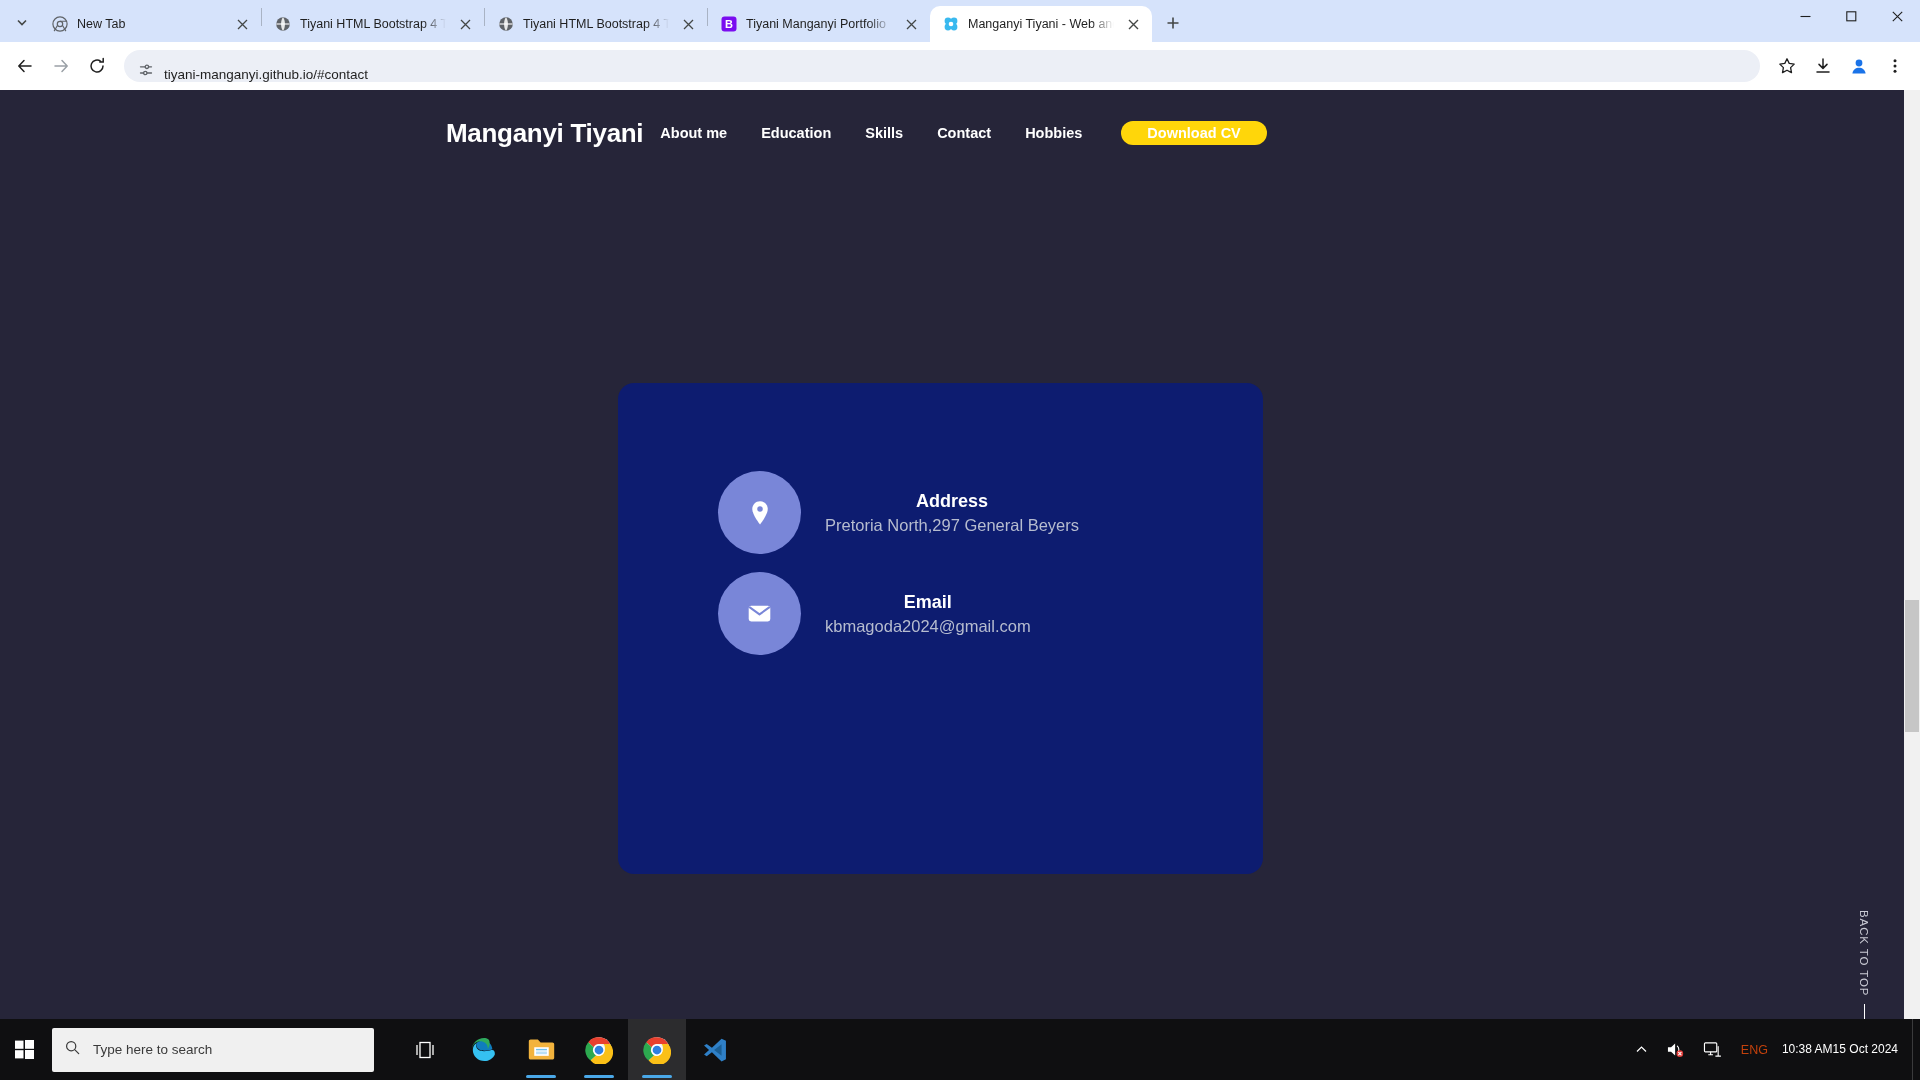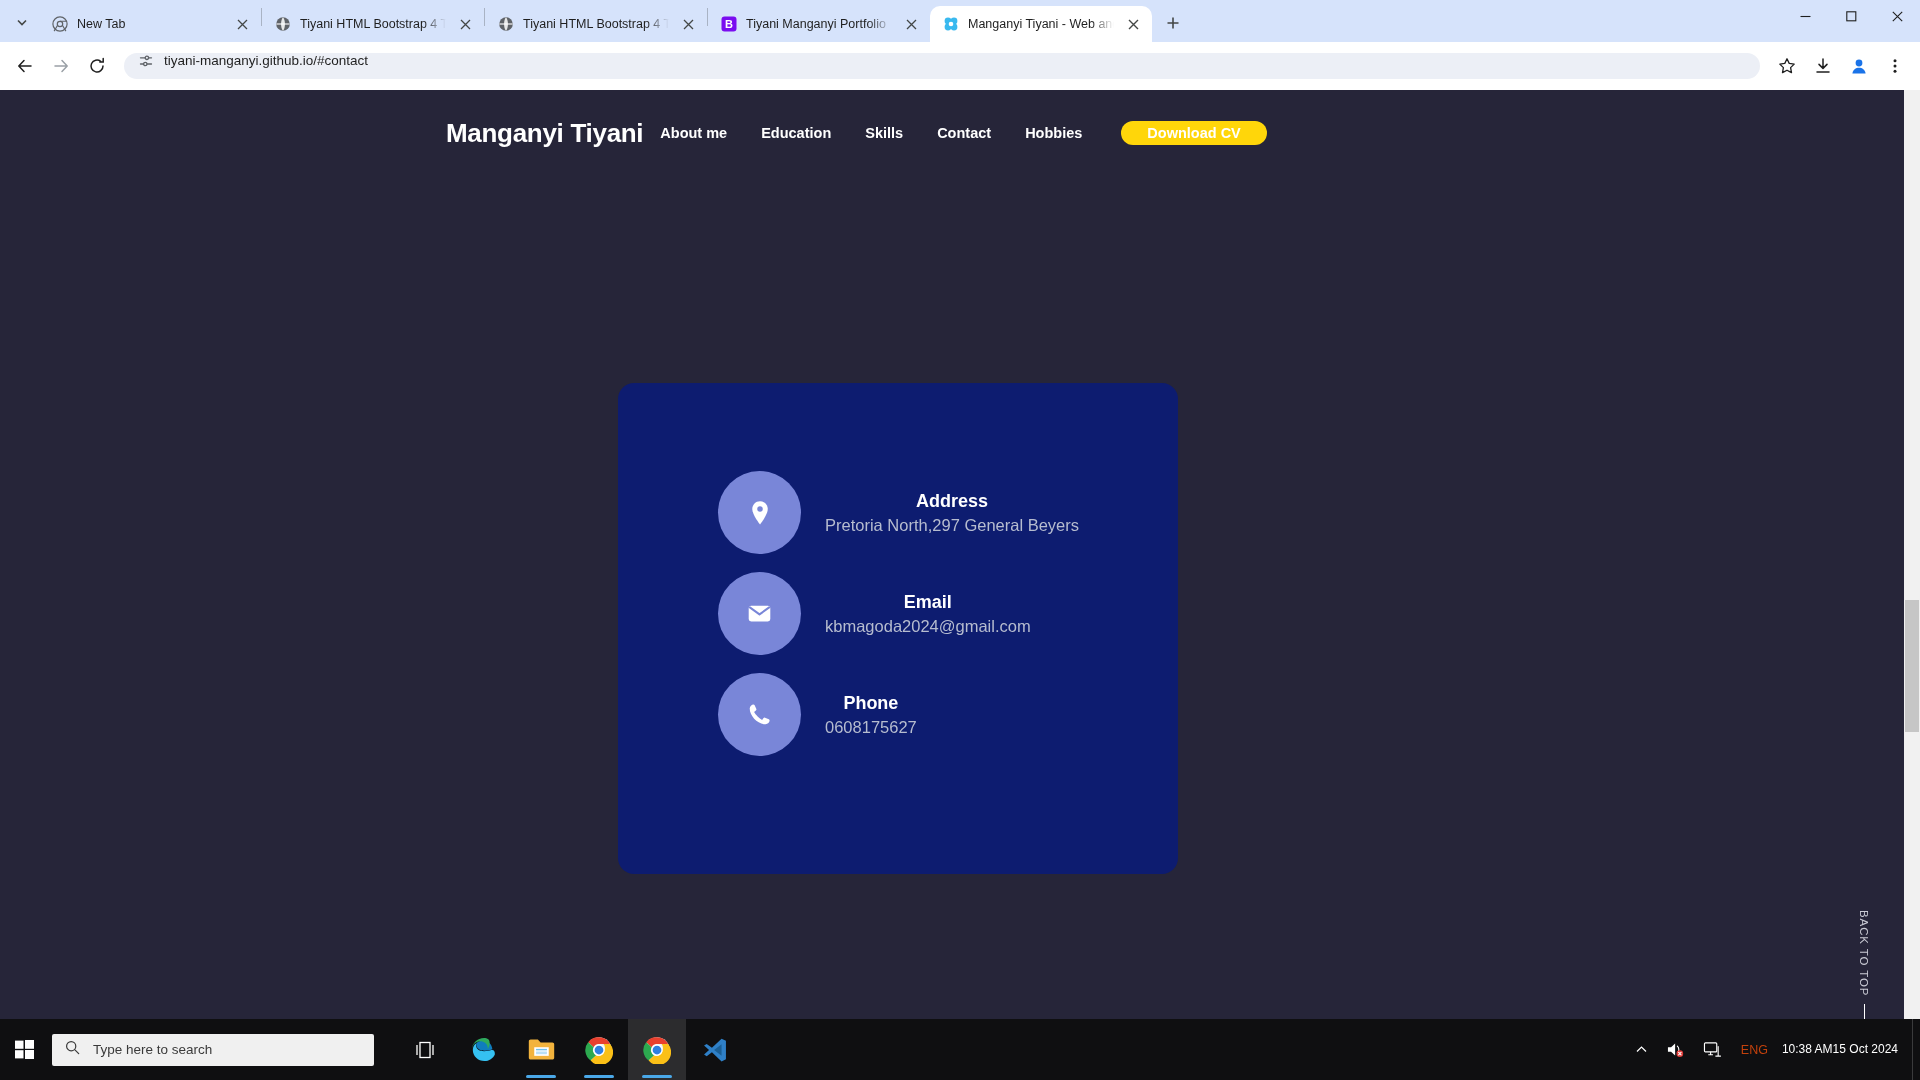--- a/index.html
+++ b/index.html
@@ -50,22 +50,22 @@
 
   .toolbar {
     height:48px; background:#ffffff; display:flex; align-items:center;
     padding:0 8px; gap:2px;
   }
   .tb-btn {
     width:34px; height:34px; border-radius:50%; display:flex;
     align-items:center; justify-content:center; flex:0 0 auto;
   }
   .omnibox {
-    flex:1 1 auto; height:26px; background:#eceff6; border-radius:17px;
-    display:flex; align-items:flex-start; gap:10px; padding:0 14px; margin:0 8px;
+    flex:1 1 auto; height:32px; background:#eceff6; border-radius:17px;
+    display:flex; align-items:flex-end; gap:10px; padding:0 14px; margin:0 8px;
     min-width:0;
   }
   .omnibox .url { font-size:13.5px; color:#1f1f1f; white-space:nowrap; overflow:hidden; }
   .tb-right { display:flex; align-items:center; gap:2px; flex:0 0 auto; }
 
   
   .viewport {
     height:929px; background:#262539; position:relative; overflow:hidden;
   }
 
@@ -92,21 +92,21 @@
   }
 
   .page-scroll { position:absolute; inset:0 16px 0 0; }
 
   .ghost-card {
     position:absolute; top:-40px; left:618px; width:700px; height:95px;
     background:#3a3b53; border-radius:0 0 16px 16px;
   }
 
   .contact-card {
-    position:absolute; top:293px; left:618px; width:560px; height:491px;
+    position:absolute; top:293px; left:618px; width:645px; height:491px;
     background:#0d1c70; border-radius:16px;
     padding:88px 0 0 0;
   }
   .contact-row { display:flex; align-items:center; margin-bottom:18px; }
   .contact-row .icon-circle {
     width:83px; height:83px; border-radius:50%; background:#7986d8;
     display:flex; align-items:center; justify-content:center; flex:0 0 auto;
     margin-left:100px;
   }
   .contact-row .ct-text { margin-left:24px; }
@@ -131,21 +131,21 @@
   .page-scrollbar .thumb {
     position:absolute; left:1px; width:14px; top:510px; height:132px; background:#c6c6c6; border-radius:0;
   }
 
   
   .taskbar {
     height:61px; background:#0f0f11; display:flex; align-items:center; position:relative;
   }
   .start-btn { width:48px; height:61px; display:flex; align-items:center; justify-content:center; }
   .tb-search {
-    width:322px; height:32px; background:#f0f0f0; border-radius:2px;
+    width:322px; height:44px; background:#f0f0f0; border-radius:2px;
     display:flex; align-items:center; gap:13px; padding:0 13px; margin-left:4px;
   }
   .tb-search .ph { font-size:13.5px; color:#3a3a3a; }
   .tb-icons { display:flex; align-items:center; margin-left:22px; height:61px; }
   .tb-icon {
     width:58px; height:61px; display:flex; align-items:center; justify-content:center;
     position:relative;
   }
   .tb-icon.active { background:#2c2c2e; }
   .tb-icon .underline {
@@ -368,31 +368,20 @@
               <rect x="2.4" y="5" width="19.2" height="14" rx="2.2"></rect>
               <path d="M3.4 6.6 L12 12.8 L20.6 6.6" fill="none" stroke="#7986d8" stroke-width="1.8" stroke-linecap="round" stroke-linejoin="round"></path>
             </svg>
           </div>
           <div class="ct-text">
             <div class="ct-title">Email</div>
             <div class="ct-value">kbmagoda2024@gmail.com</div>
           </div>
         </div>
 
-        <div class="contact-row">
-          <div class="icon-circle">
-            <svg width="27" height="27" viewBox="0 0 24 24" fill="#ffffff">
-              <path d="M6.6 3 C5.2 3 3.3 4.6 3.3 6.6 C3.3 13.4 10.6 20.7 17.4 20.7 C19.4 20.7 21 18.8 21 17.4 C21 16.9 20.7 16.5 20.3 16.3 L16.9 14.8 C16.4 14.6 15.9 14.8 15.6 15.2 L14.3 16.8 C12 15.6 8.4 12 7.2 9.7 L8.8 8.4 C9.2 8.1 9.4 7.6 9.2 7.1 L7.7 3.7 C7.5 3.3 7.1 3 6.6 3 Z"></path>
-            </svg>
-          </div>
-          <div class="ct-text">
-            <div class="ct-title">Phone</div>
-            <div class="ct-value">0608175627</div>
-          </div>
-        </div>
 
       </div>
 
       <div class="back-top">
         <span class="bt-label">BACK TO TOP</span>
         <span class="bt-line"></span>
       </div>
     </div>
 
     <div class="site-header">

